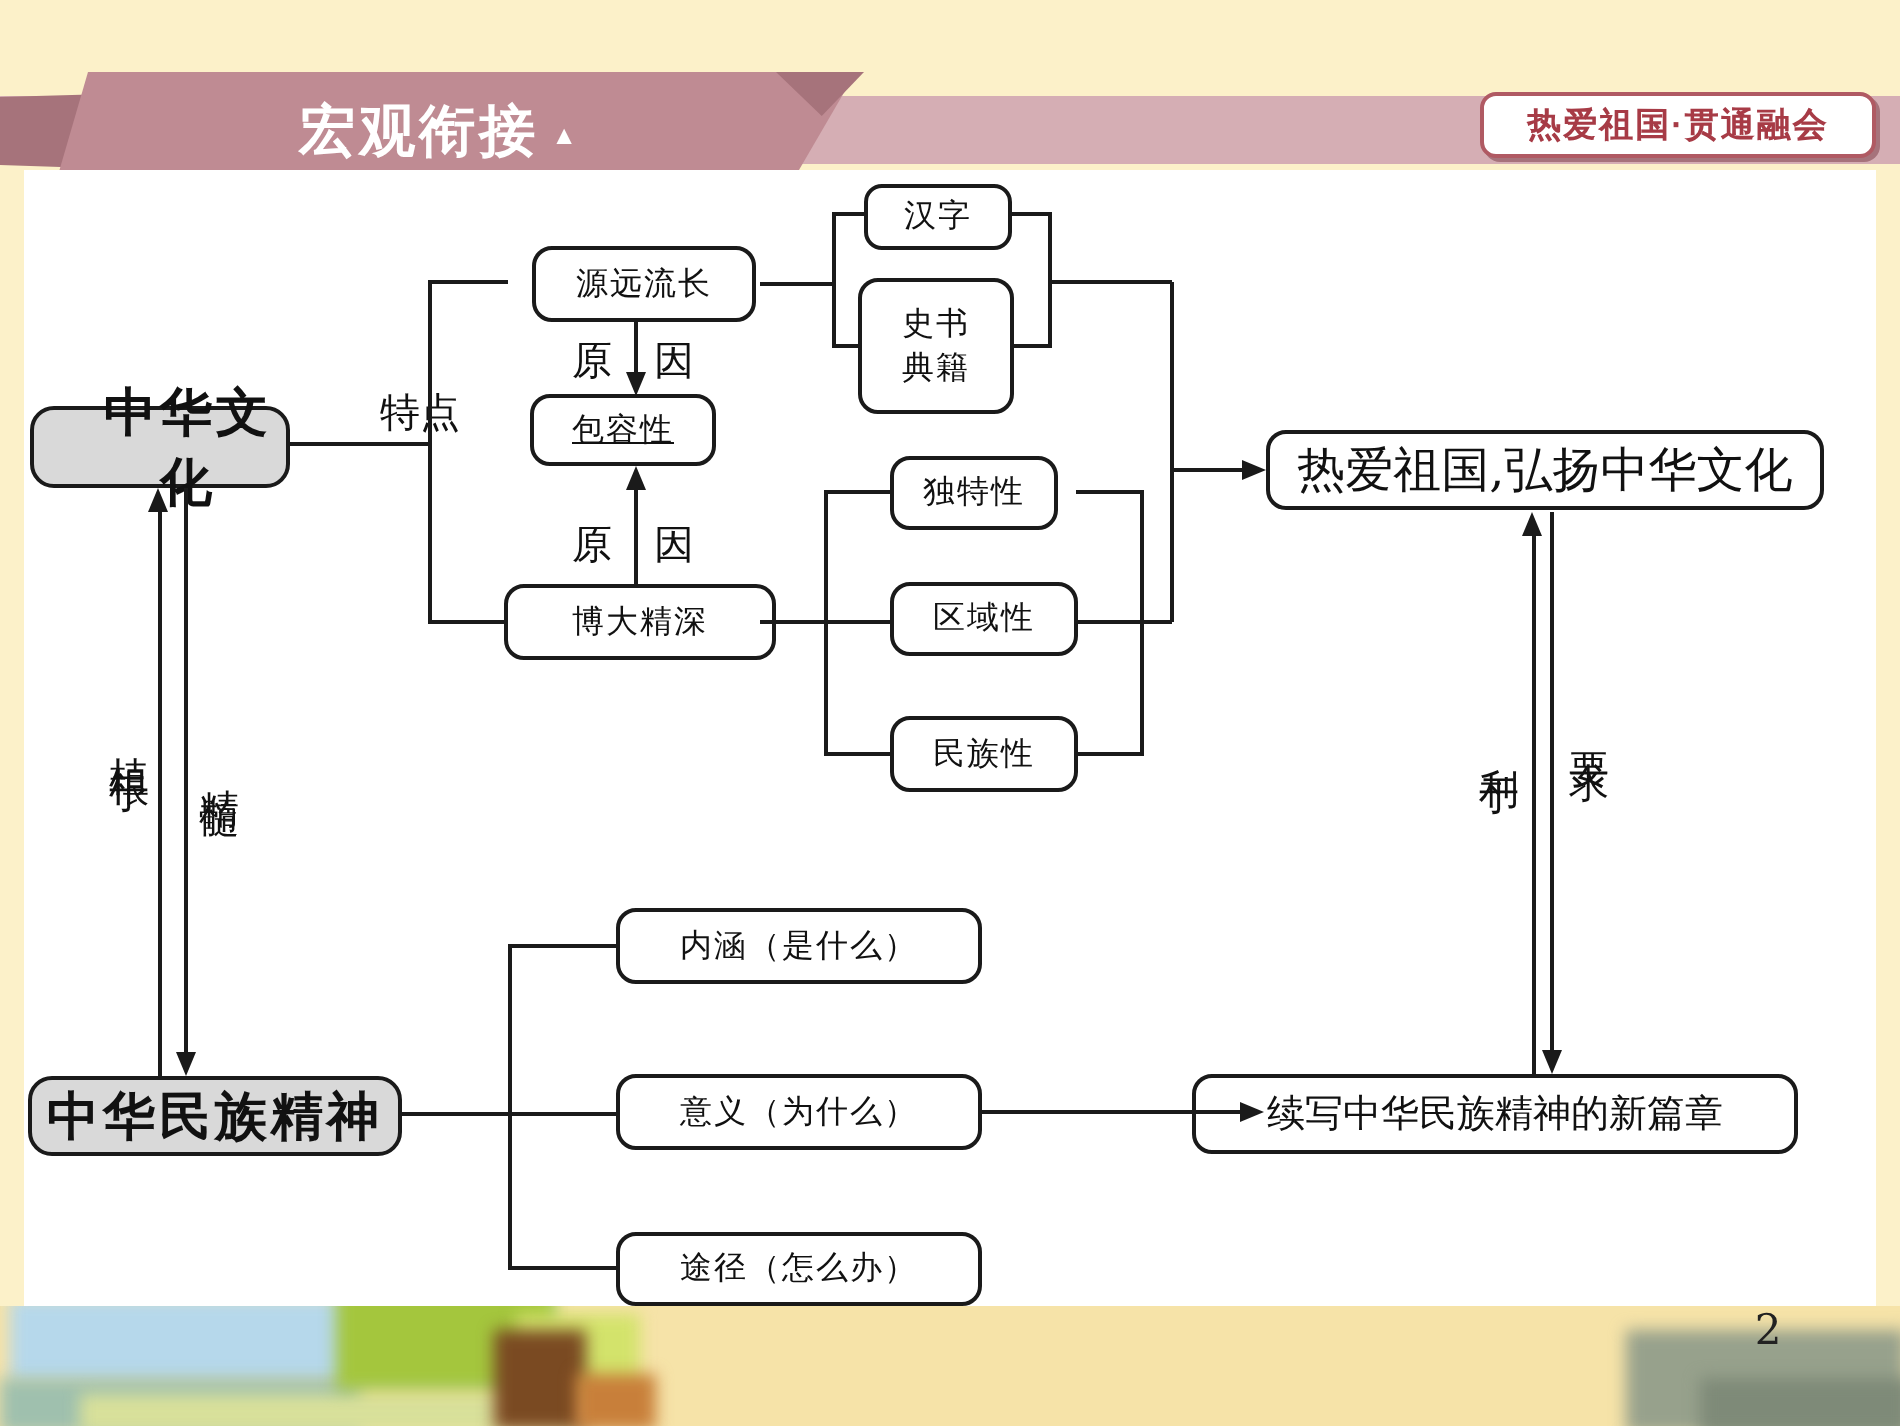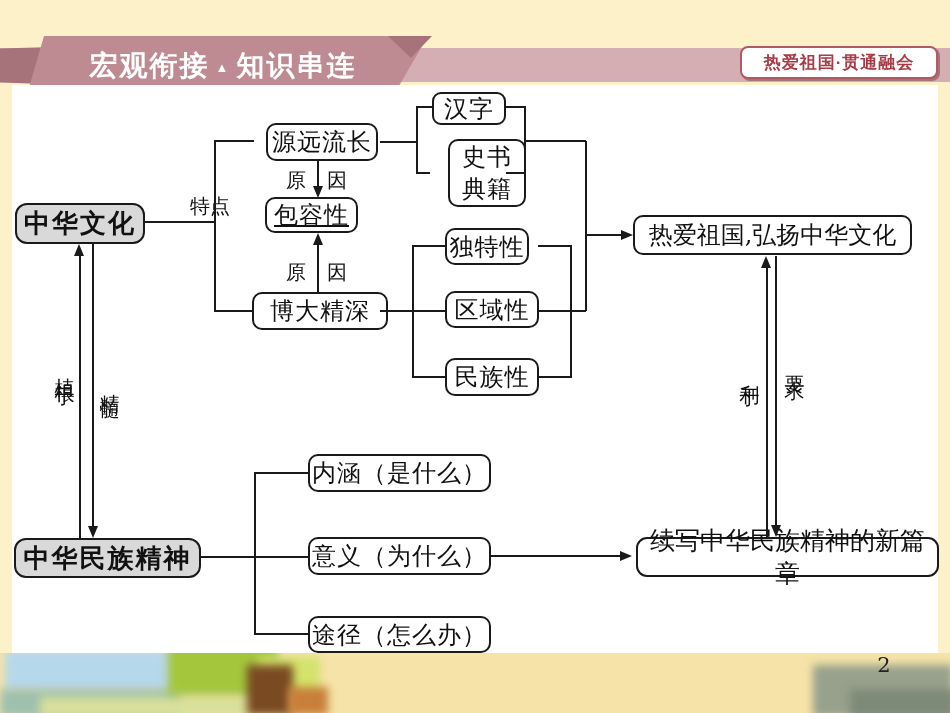--- a/index.html
+++ b/index.html
@@ -23,24 +23,24 @@
   .header-badge{position:absolute;left:740px;top:46px;width:194px;height:29px;
     background:#ffffff;border:2px solid #b05a63;border-radius:8px;
     box-shadow:2px 2px 0 #a6737b;
     display:flex;align-items:center;justify-content:center;
     color:#a73b46;font-weight:bold;font-size:17px;letter-spacing:1px;}
   
   .panel{position:absolute;left:12px;top:85px;width:926px;height:568px;background:#ffffff;}
   
   .node{position:absolute;background:#ffffff;border:2px solid #1a1a1a;border-radius:10px;
     display:flex;align-items:center;justify-content:center;text-align:center;
-    font-family:"DejaVu Serif","Liberation Serif",serif;font-size:24px;color:#111;
+    font-family:"DejaVu Serif","Liberation Serif",serif;font-size:16px;color:#111;
     box-sizing:border-box;letter-spacing:1px;}
   .node.gray{background:#d9d9d9;font-weight:bold;font-size:26px;border-radius:12px;letter-spacing:2px;}
-  .node.two-line{flex-direction:column;line-height:1.35;margin-left:19px;}
+  .node.two-line{flex-direction:column;line-height:1.35;}
   .lbl{position:absolute;font-family:"DejaVu Serif","Liberation Serif",serif;font-size:20px;color:#111;}
   .vtext{position:absolute;writing-mode:vertical-rl;text-orientation:upright;
     font-family:"DejaVu Serif","Liberation Serif",serif;font-size:20px;color:#111;letter-spacing:5px;}
   .hl{position:absolute;height:2px;background:#1a1a1a;}
   .vl{position:absolute;width:2px;background:#1a1a1a;}
   .arr-up{position:absolute;width:0;height:0;border-left:5px solid transparent;
     border-right:5px solid transparent;border-bottom:12px solid #1a1a1a;}
   .arr-down{position:absolute;width:0;height:0;border-left:5px solid transparent;
     border-right:5px solid transparent;border-top:12px solid #1a1a1a;}
   .arr-right{position:absolute;width:0;height:0;border-top:5px solid transparent;
@@ -54,44 +54,43 @@
 </head>
 <body>
 
 <div class="ribbon-band"></div>
 <div class="ribbon-tail"></div>
 <div class="ribbon-main"></div>
 <div class="ribbon-fold"></div>
 <div class="ribbon-title">
   <span>宏观衔接</span>
   <span class="sep">▲</span>
-  <span>知识串连</span>
 </div>
 <div class="header-badge">热爱祖国·贯通融会</div>
 
 <div class="panel"></div>
 
-<div class="node gray" style="left:15px;top:203px;width:130px;height:41px;">中华文化</div>
+<div class="node gray" style="left:15px;top:203px;width:130px;height:41px;padding-left:28px;">中华文化</div>
 <div class="node" style="left:266px;top:123px;width:112px;height:38px;">源远流长</div>
 <div class="node" style="left:432px;top:92px;width:74px;height:33px;border-radius:9px;">汉字</div>
 <div class="node two-line" style="left:429px;top:139px;width:78px;height:68px;">
   <span>史书</span>
   <span>典籍</span>
 </div>
 <div class="node" style="left:265px;top:197px;width:93px;height:36px;text-decoration:underline;">包容性</div>
 <div class="node" style="left:252px;top:292px;width:136px;height:38px;">博大精深</div>
 <div class="node" style="left:445px;top:228px;width:84px;height:37px;">独特性</div>
 <div class="node" style="left:445px;top:291px;width:94px;height:37px;">区域性</div>
 <div class="node" style="left:445px;top:358px;width:94px;height:38px;font-family:Liberation Serif, serif;">民族性</div>
 <div class="node" style="left:633px;top:215px;width:279px;height:40px;font-size:24px;letter-spacing:0;">热爱祖国,弘扬中华文化</div>
 <div class="node gray" style="left:14px;top:538px;width:187px;height:40px;">中华民族精神</div>
 <div class="node" style="left:308px;top:454px;width:183px;height:38px;">内涵（是什么）</div>
 <div class="node" style="left:308px;top:537px;width:183px;height:38px;">意义（为什么）</div>
 <div class="node" style="left:308px;top:616px;width:183px;height:37px;">途径（怎么办）</div>
-<div class="node" style="left:636px;top:537px;width:303px;height:40px;font-size:25px;letter-spacing:0;border-radius:11px;">续写中华民族精神的新篇章</div>
+<div class="node" style="left:596px;top:537px;width:303px;height:40px;font-size:19px;letter-spacing:0;">续写中华民族精神的新篇章</div>
 
 <div class="lbl" style="left:168px;top:193px;width:62px;text-align:right;">特点</div>
 <div class="lbl" style="left:286px;top:167px;">原</div>
 <div class="lbl" style="left:327px;top:167px;">因</div>
 <div class="lbl" style="left:286px;top:259px;">原</div>
 <div class="lbl" style="left:327px;top:259px;">因</div>
 <div class="vtext" style="left:52px;top:362px;">植根于</div>
 <div class="vtext" style="left:97px;top:378px;">精髓</div>
 <div class="vtext" style="left:737px;top:368px;">利于</div>
 <div class="vtext" style="left:782px;top:360px;">要求</div>

